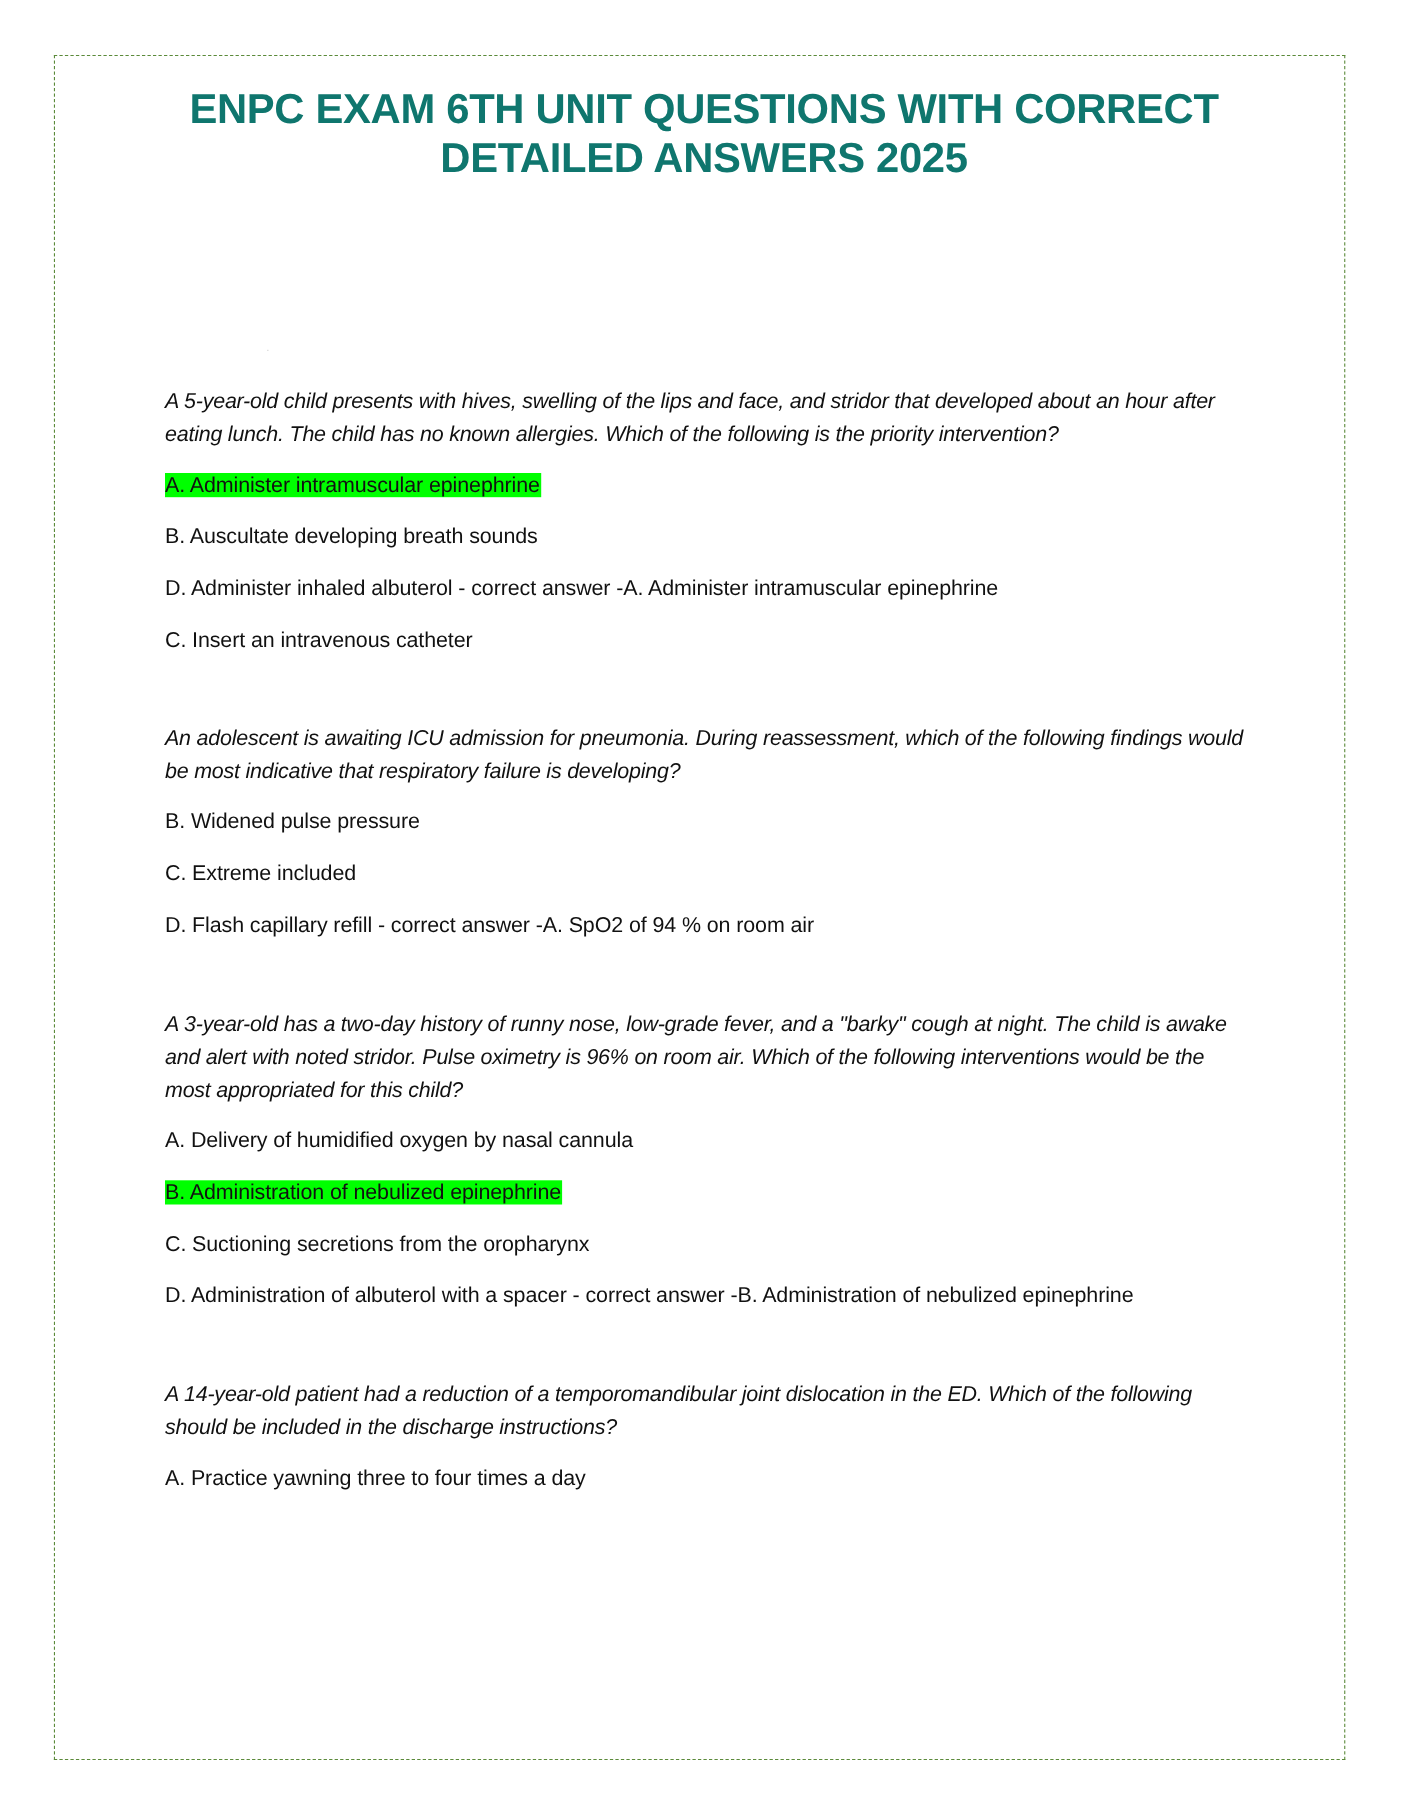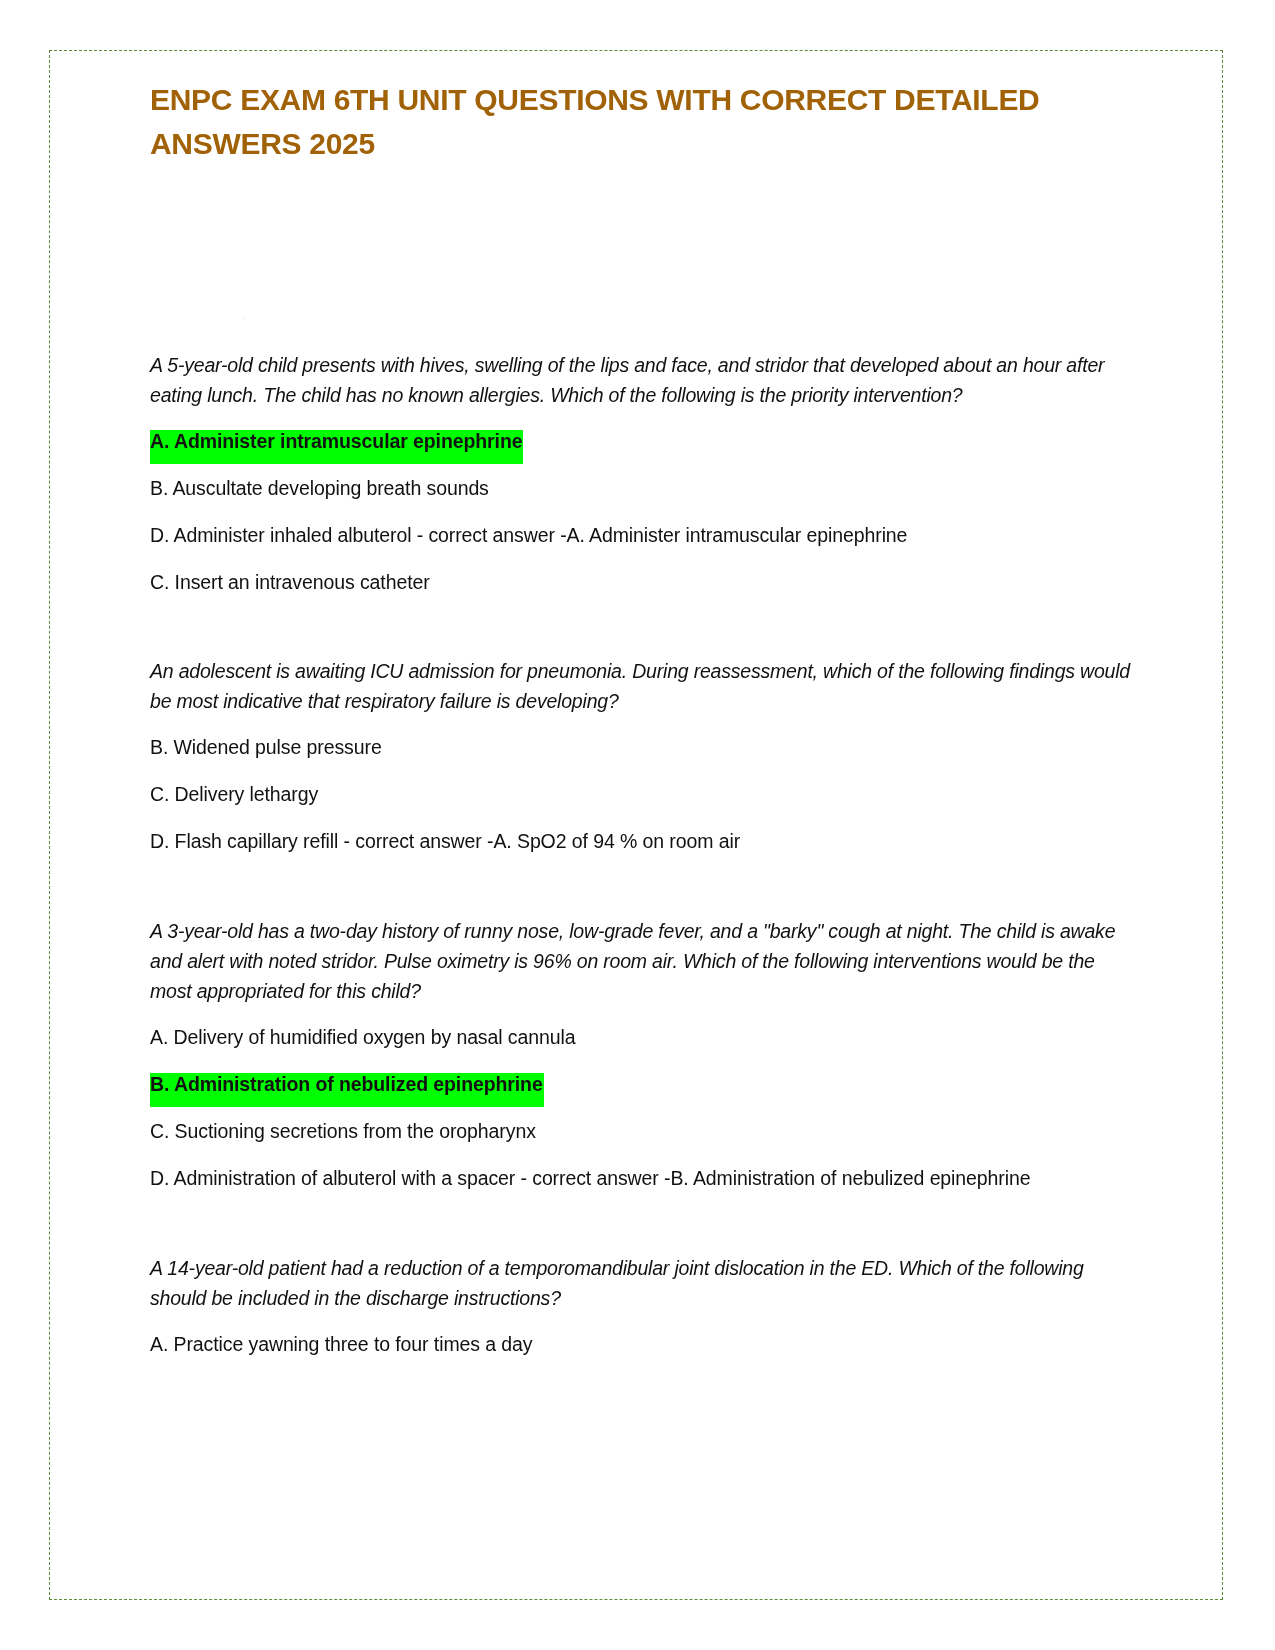--- a/index.html
+++ b/index.html
@@ -24,26 +24,27 @@
       border: 1px dashed #5b8a3a;
       box-sizing: border-box;
     }
     .content {
       position: absolute;
       left: 150px;
       top: 78px;
       width: 980px;
     }
     .doc-title {
-      color: #a16207;
+      color: #0f766e;
       font-weight: bold;
-      font-size: 30px;
+      font-size: 38px;
       line-height: 44px;
       margin: 0;
       letter-spacing: -0.3px;
+      text-align: center;
     }
     .spacer-dot {
       position: absolute;
       left: 243px;
       top: 318px;
       width: 1px;
       height: 1px;
       background: #cccccc;
     }
     .questions {
@@ -63,22 +64,21 @@
       font-style: italic;
     }
     .option {
       font-size: 19.5px;
       line-height: 30px;
       margin: 0 0 17px 0;
       letter-spacing: -0.1px;
     }
     .option .hl {
       background: #00ff00;
-      padding: 0 1px 12px 0;
-      font-weight: bold;
+      padding: 0 1px 0 0;
     }
     .gap-1 { height: 42px; }
     .gap-2 { height: 43px; }
     .gap-3 { height: 43px; }
   </style>
 </head>
 <body>
 
 <div class="page-border"></div>
 
@@ -96,21 +96,21 @@
     <p class="option">B. Auscultate developing breath sounds</p>
     <p class="option">D. Administer inhaled albuterol - correct answer -A. Administer intramuscular epinephrine</p>
     <p class="option">C. Insert an intravenous catheter</p>
   </div>
 
   <div class="gap-1"></div>
 
   <div class="question-block">
     <p class="q-stem">An adolescent is awaiting ICU admission for pneumonia. During reassessment, which of the following findings would be most indicative that respiratory failure is developing?</p>
     <p class="option">B. Widened pulse pressure</p>
-    <p class="option">C. Delivery lethargy</p>
+    <p class="option">C. Extreme included</p>
     <p class="option">D. Flash capillary refill - correct answer -A. SpO2 of 94 % on room air</p>
   </div>
 
   <div class="gap-2"></div>
 
   <div class="question-block">
     <p class="q-stem">A 3-year-old has a two-day history of runny nose, low-grade fever, and a "barky" cough at night. The child is awake and alert with noted stridor. Pulse oximetry is 96% on room air. Which of the following interventions would be the most appropriated for this child?</p>
     <p class="option">A. Delivery of humidified oxygen by nasal cannula</p>
     <p class="option"><span class="hl">B. Administration of nebulized epinephrine</span></p>
     <p class="option">C. Suctioning secretions from the oropharynx</p>

